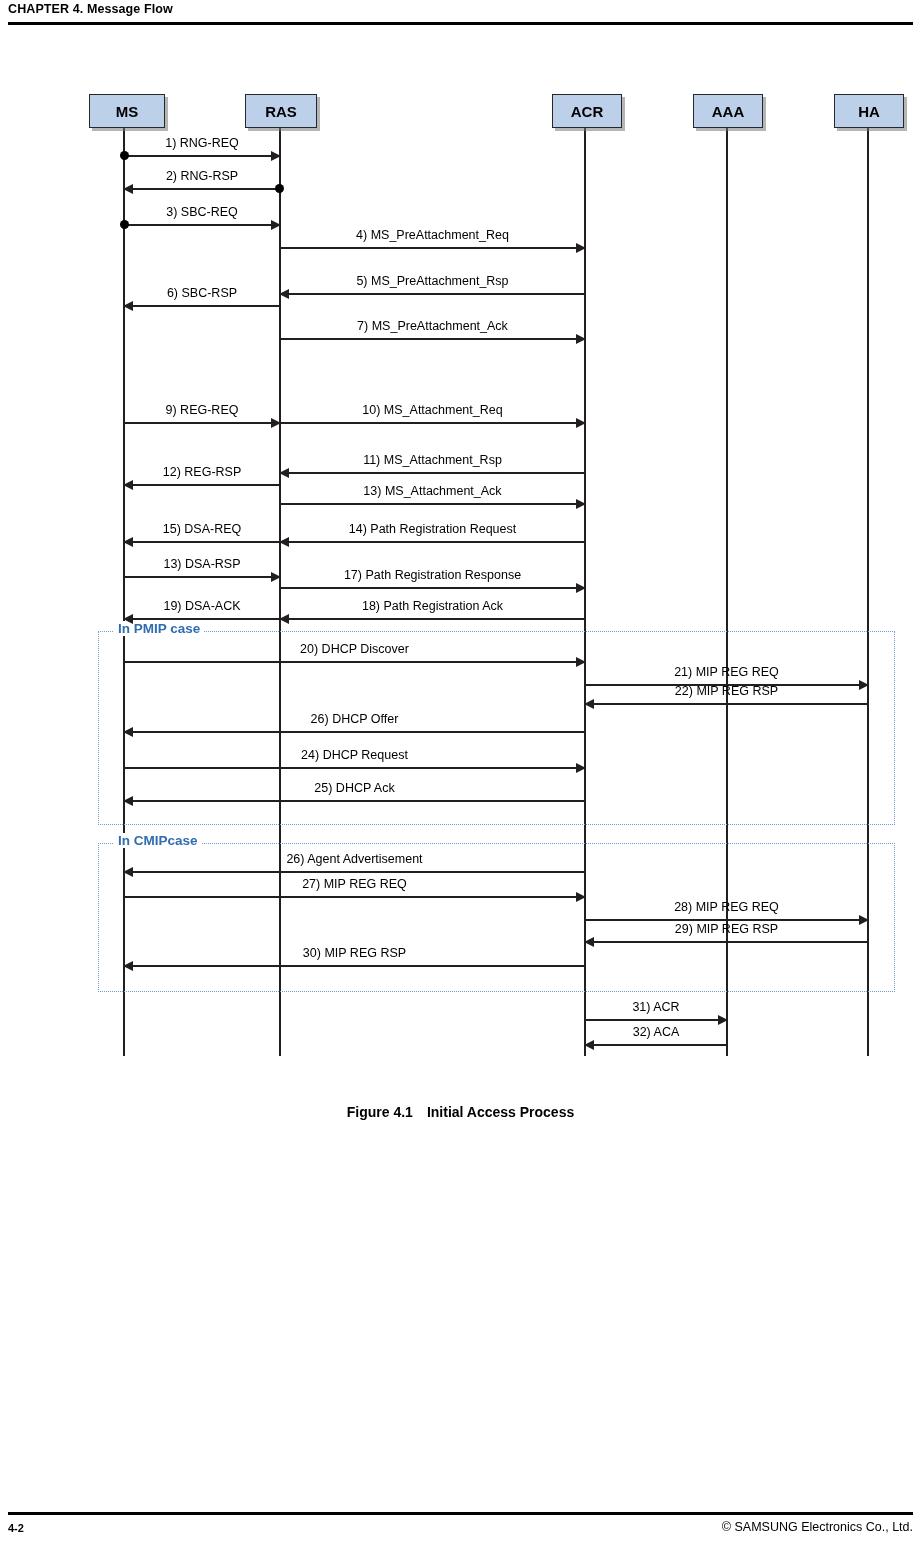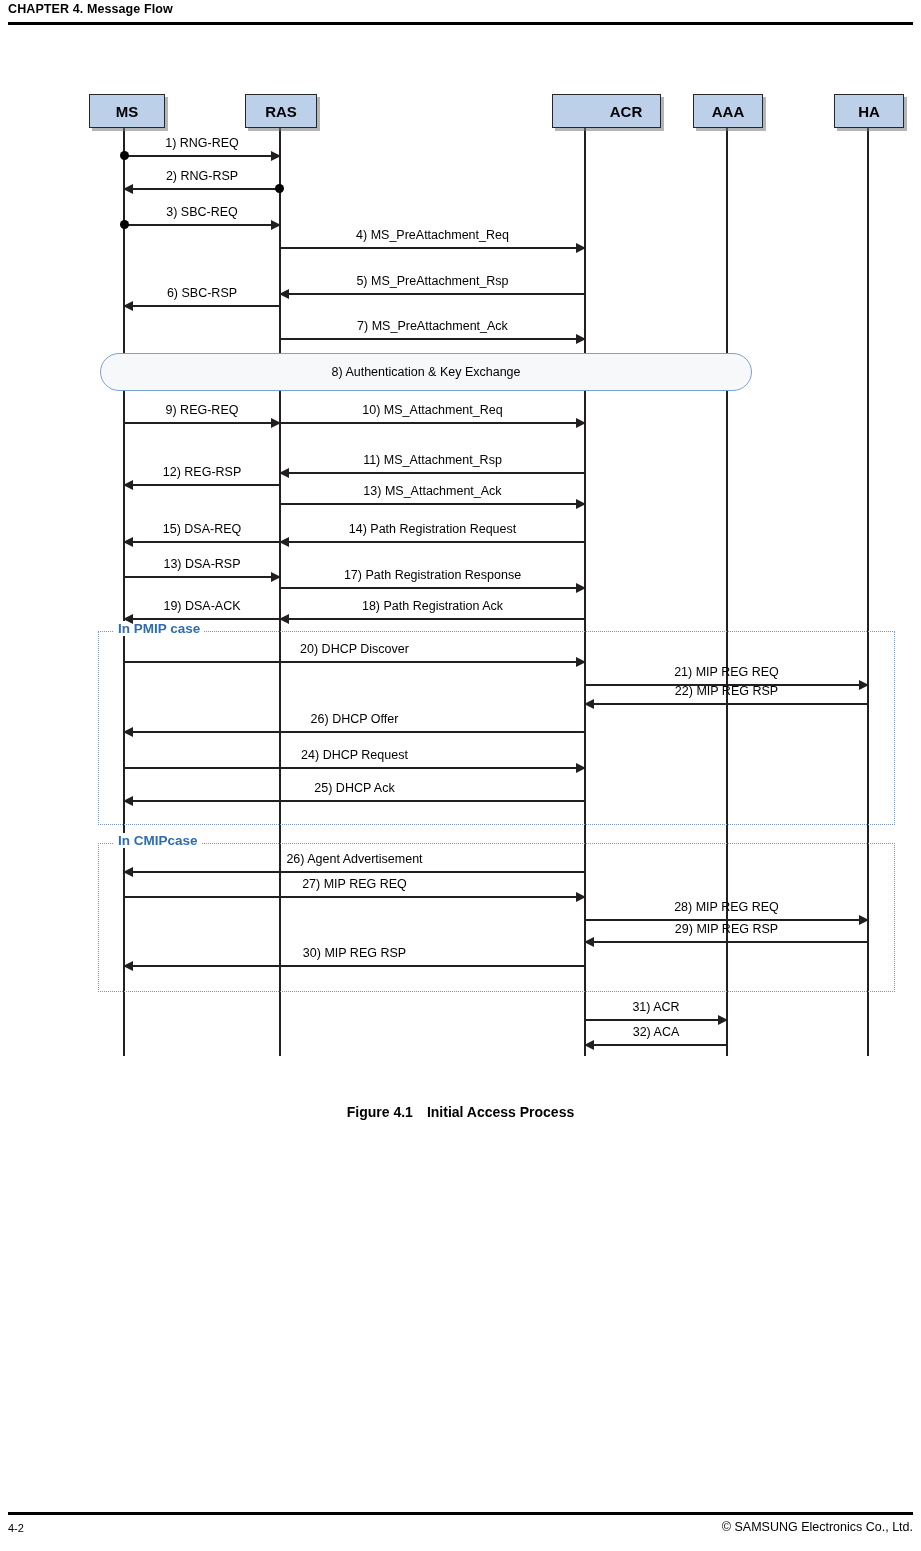--- a/index.html
+++ b/index.html
@@ -6,21 +6,21 @@
   body{width:921px;height:1551px;position:relative;font-family:"Liberation Sans",sans-serif;color:#000;overflow:hidden;}
 
   #page{position:absolute;inset:0;}
 
   
   .hdr-title{position:absolute;left:8px;top:2px;font-size:12.5px;font-weight:bold;letter-spacing:0.1px;}
   .hdr-rule{position:absolute;left:8px;right:8px;top:22px;height:3px;background:#000;}
 
   
   .ftr-rule{position:absolute;left:8px;right:8px;top:1512px;height:3px;background:#000;}
-  .ftr-left{position:absolute;left:8px;top:1522px;font-size:11px;font-weight:normal;}
+  .ftr-left{position:absolute;left:8px;top:1522px;font-size:11px;font-weight:bold;}
   .ftr-right{position:absolute;right:8px;top:1520px;font-size:12.5px;}
 
   
   .fig-cap{position:absolute;left:0;right:0;top:1078px;text-align:center;font-size:14px;font-weight:bold;margin-top:26px;}
   .fig-cap .gap{display:inline-block;width:14px;}
 
   
   #diagram{position:absolute;left:0;top:0;width:921px;height:1075px;}
 
   
@@ -64,21 +64,21 @@
       <div class="lifeline" style="left: 279px; top: 128px; height: 928px;"></div>
       <div class="lifeline" style="left: 584px; top: 128px; height: 928px;"></div>
       <div class="lifeline" style="left: 726px; top: 128px; height: 928px;"></div>
       <div class="lifeline" style="left: 867px; top: 128px; height: 928px;"></div>
       <div class="case-box" style="left: 98px; top: 631px; width: 795px; height: 192px;"></div>
       <div class="case-label" style="left: 114px; top: 621px;">In PMIP case</div>
       <div class="case-box" style="left: 98px; top: 843px; width: 795px; height: 147px;"></div>
       <div class="case-label" style="left: 114px; top: 833px;">In CMIPcase</div>
       <div class="actor" style="left: 89px; width: 74px; top: 94px;">MS</div>
       <div class="actor" style="left: 245px; width: 70px; top: 94px;">RAS</div>
-      <div class="actor" style="left: 552px; width: 68px; top: 94px; padding-left: 39px;">ACR</div>
+      <div class="actor" style="left: 552px; width: 68px; top: 94px;">ACR</div>
       <div class="actor" style="left: 693px; width: 68px; top: 94px;">AAA</div>
       <div class="actor" style="left: 834px; width: 68px; top: 94px;">HA</div>
       <div class="msg r" style="left: 124px; width: 156px; top: 155px;">
         <div class="shaft"></div>
         <div class="head"></div>
         <div class="dot"></div>
         <div class="lbl">1) RNG-REQ</div>
       </div>
       <div class="msg l" style="left: 124px; width: 156px; top: 188px;">
         <div class="shaft"></div>
@@ -225,21 +225,20 @@
       <div class="msg r" style="left: 585px; width: 142px; top: 1019px;">
         <div class="shaft"></div>
         <div class="head"></div>
         <div class="lbl">31) ACR</div>
       </div>
       <div class="msg l" style="left: 585px; width: 142px; top: 1044px;">
         <div class="shaft"></div>
         <div class="head"></div>
         <div class="lbl">32) ACA</div>
       </div>
-      <div class="auth-pill" style="left: 100px; top: 353px; width: 650px; height: 36px;">8) Authentication &amp; Key Exchange</div>
     </div>
 
   <div class="fig-cap">
     <span>Figure 4.1</span><span class="gap"></span><span>Initial Access Process</span>
   </div>
 
   <div class="ftr-rule"></div>
   <div class="ftr-left">4-2</div>
   <div class="ftr-right">© SAMSUNG Electronics Co., Ltd.</div>
 

